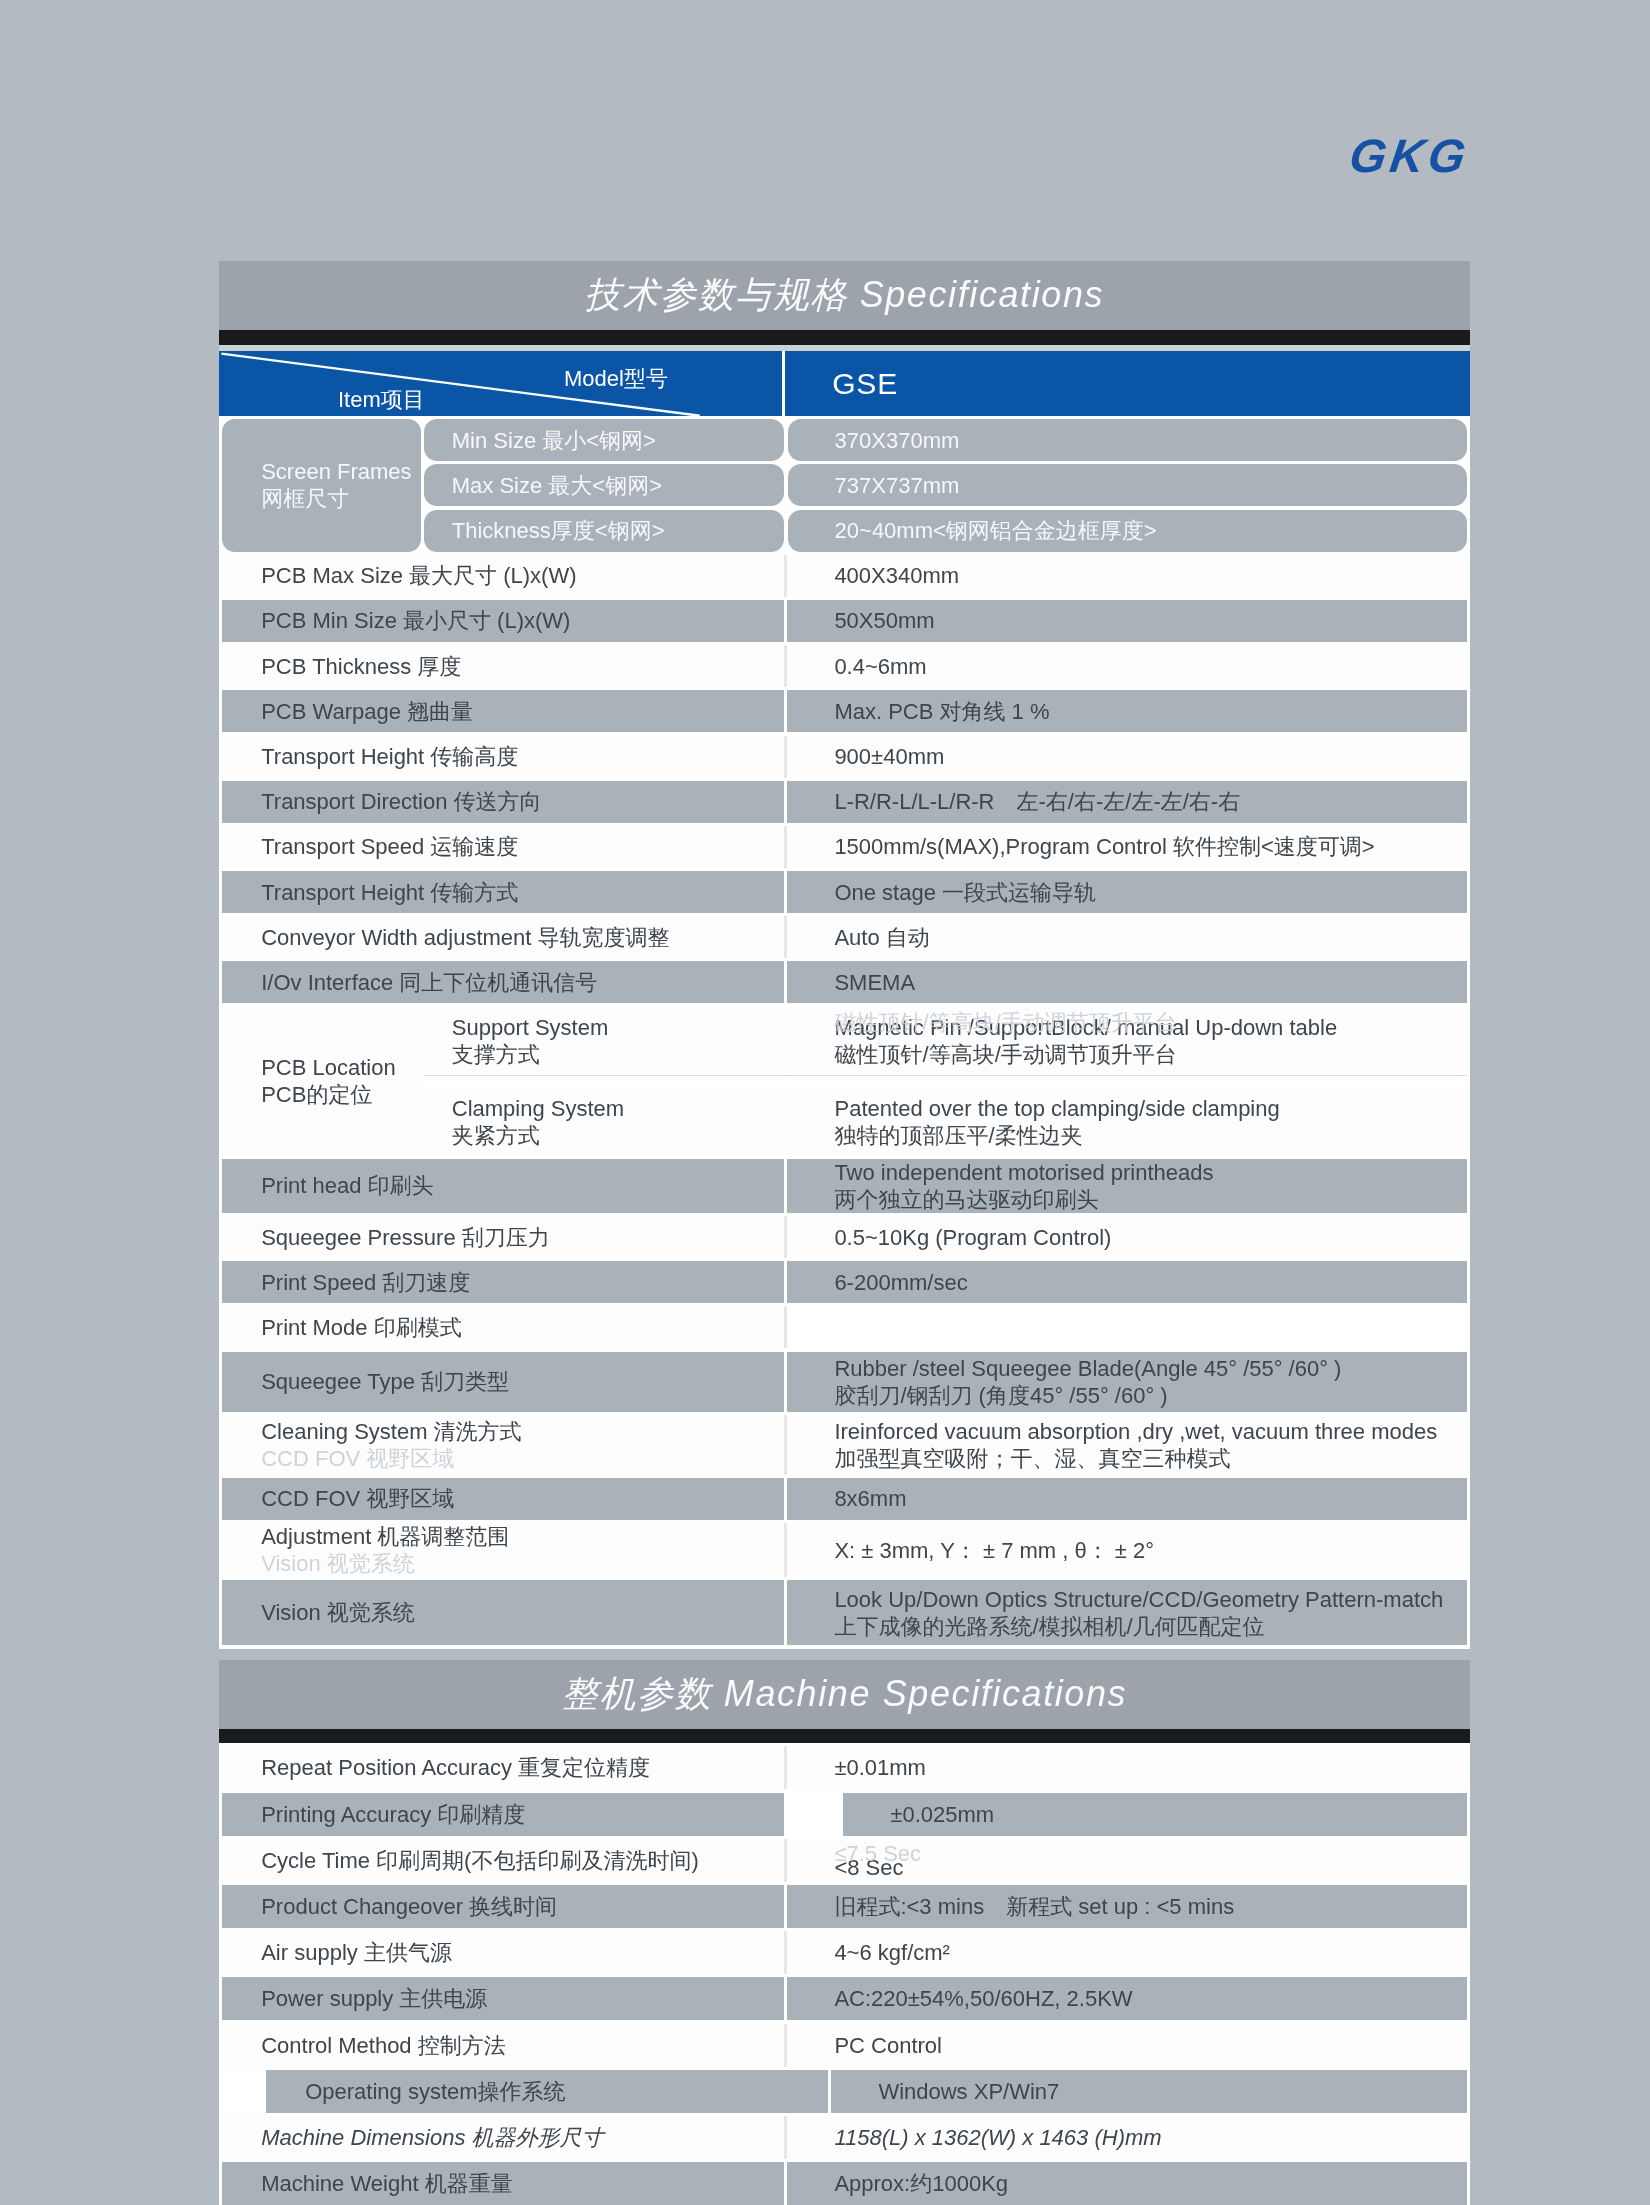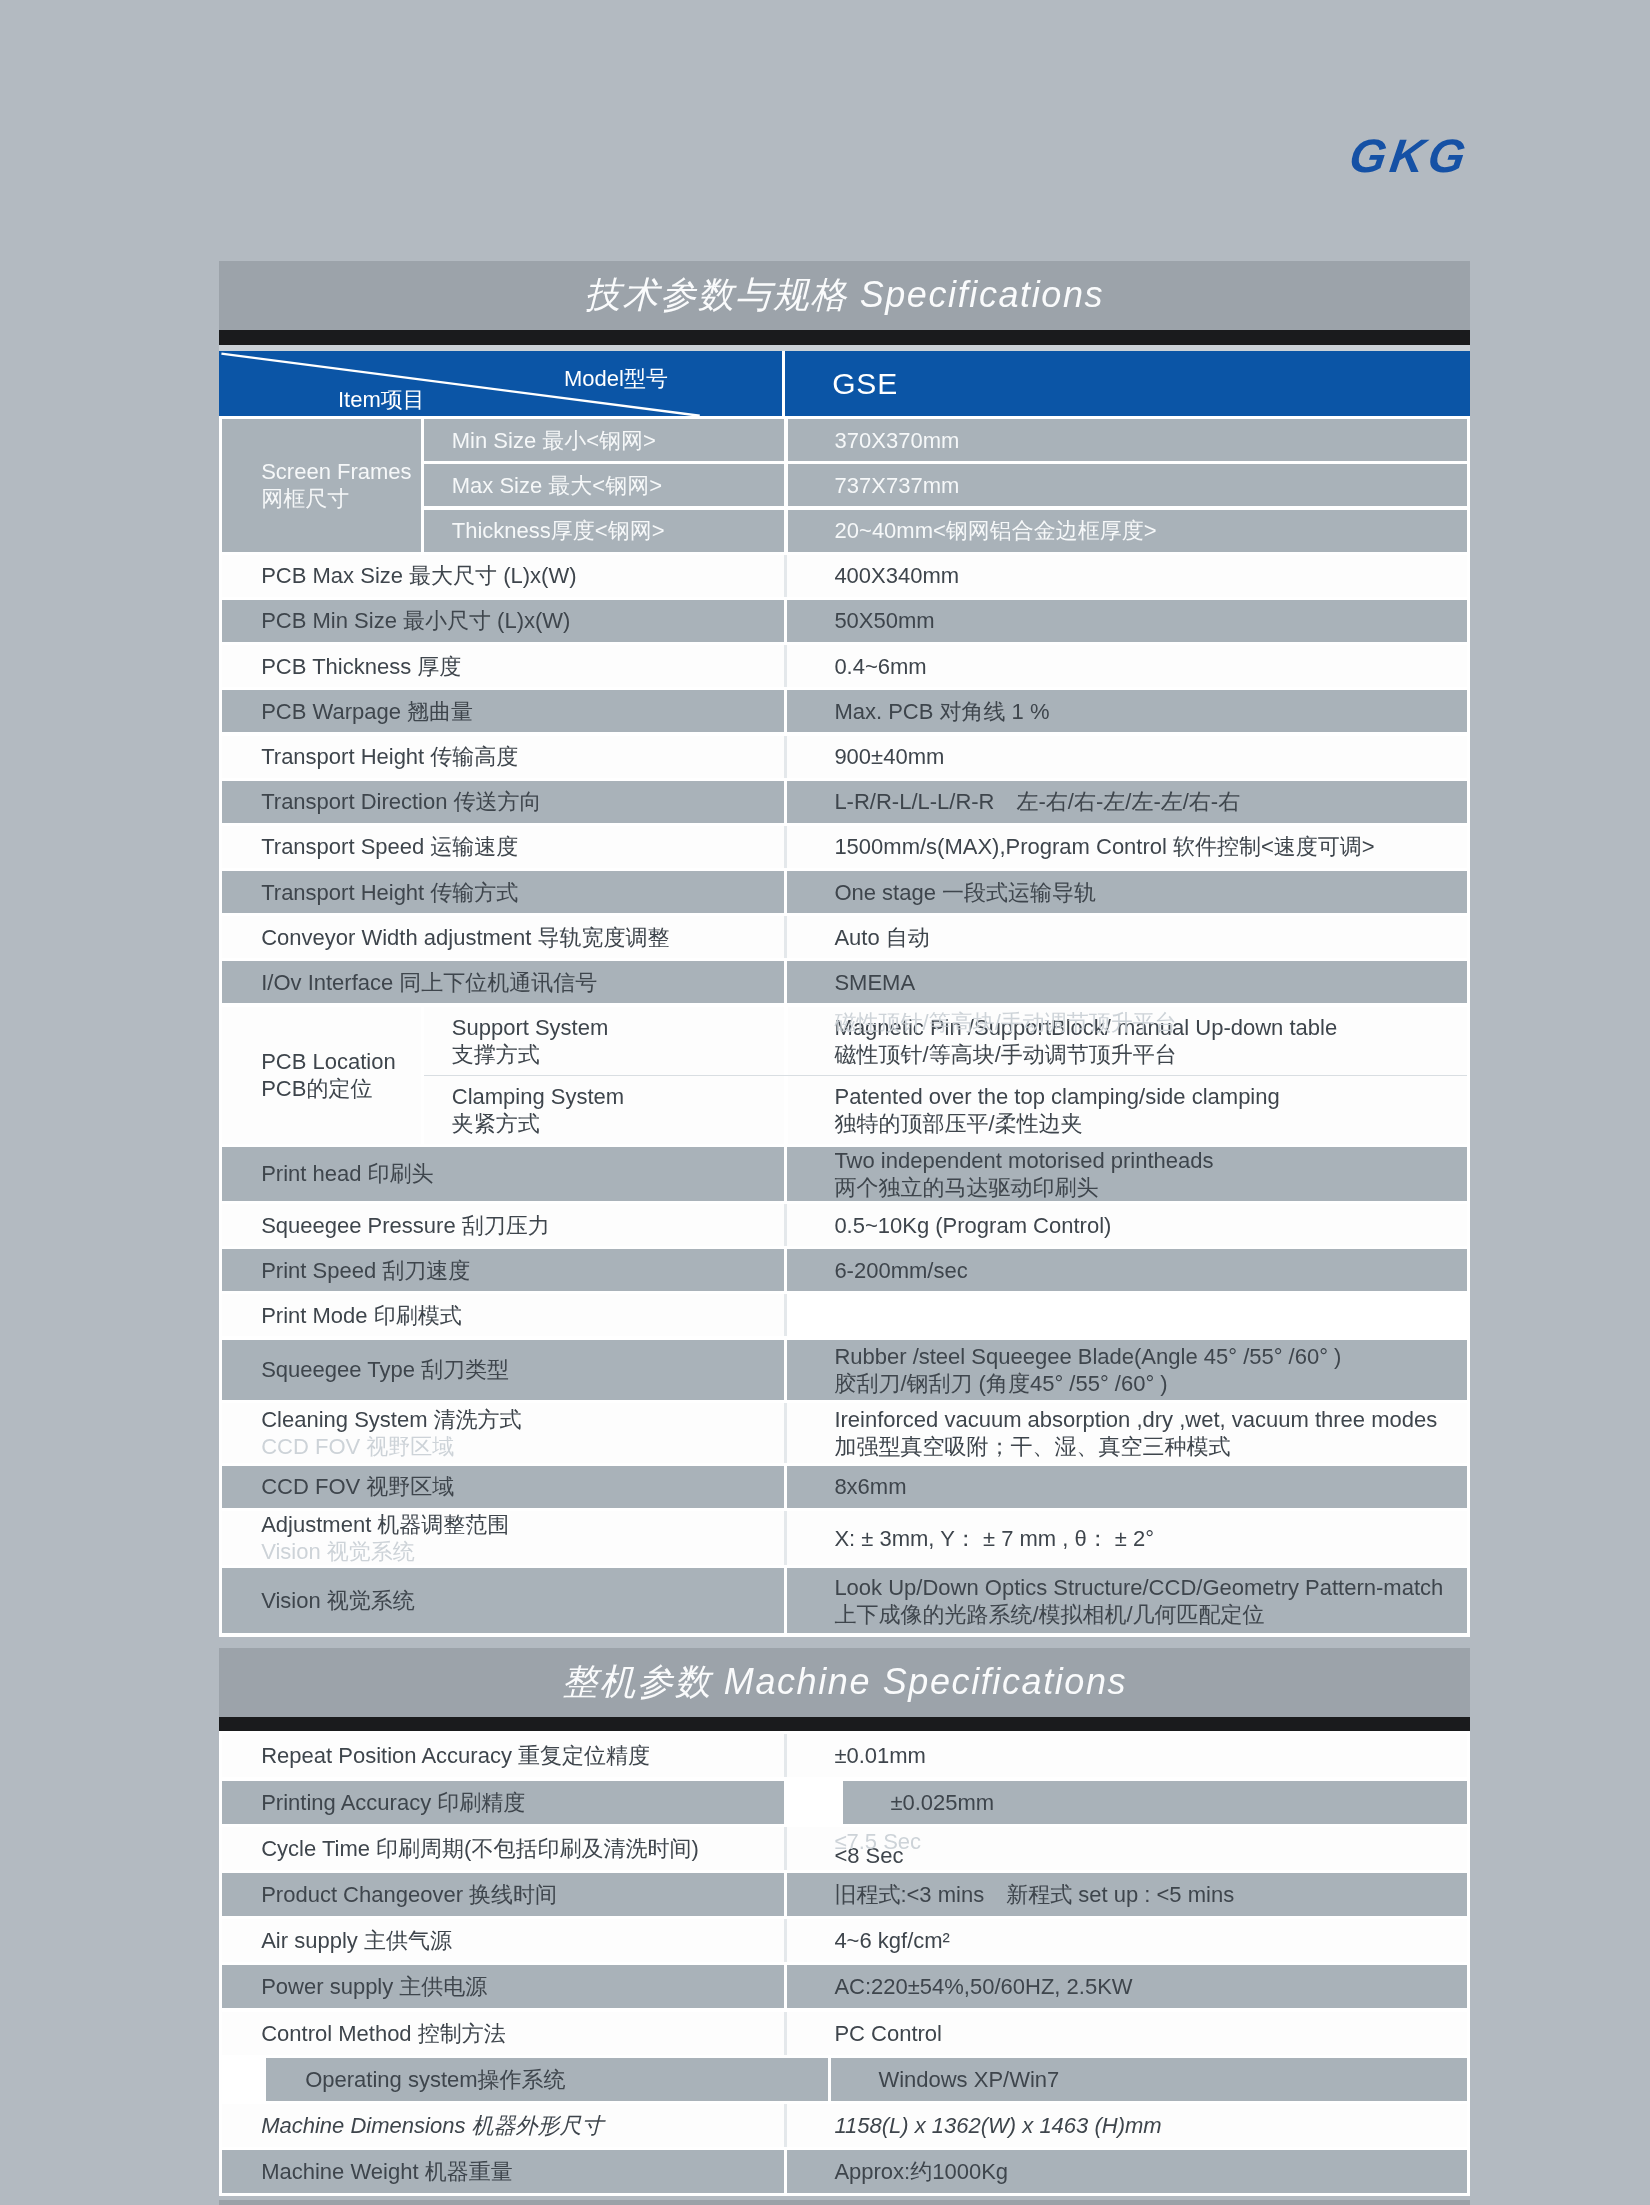--- a/index.html
+++ b/index.html
@@ -42,27 +42,27 @@
   .row,.grouprow{margin-bottom:3.2px;font-size:22px;line-height:27px;}
   .row:last-child,.grouprow:last-child{margin-bottom:0;}
   .row{display:grid;grid-template-columns:562px 3.2px 1fr;}
   .c{display:flex;flex-direction:column;justify-content:center;overflow:hidden;position:relative;}
   .row.gray .c,.grouprow.gray .c{background:var(--row_gray,#a9b2b9);}
   .row.white .c,.grouprow.white .c{background:var(--row_white,#fdfdfd);}
   .row.gray .vd{background:#ffffff;}
   .row.white .vd{background:var(--divider_on_white,#e4e8eb);}
   .label-c{padding-left:39px;padding-right:13px;}
   .value-c{padding-left:47px;padding-right:13px;}
-  .light .c{color:var(--text_light,#f6f8f9);}
+  .light .c{color:var(--text_light,#f6f8f9);border-radius:13px;}
   .grouprow{display:grid;grid-template-columns:199px 3.2px 1fr;}
   .grouprow .gl{padding-left:39px;}
   .grouprow.gray .vd{background:#ffffff;}
   .grouprow.white .vd{background:transparent;}
   .subs{display:flex;flex-direction:column;gap:3.2px;}
-  .grouprow.white .subs{gap:0;}
+  .grouprow.white .subs{gap:12px;}
   .grouprow.white .sub:not(:last-child){border-bottom:1.6px solid #d9dee2;}
   .sub{display:grid;grid-template-columns:360px 3.2px 1fr;}
   .sub .slabel{padding-left:27.4px;padding-right:9.7px;}
   .ghost{color:var(--ghost_text,#cdd3d8);}
   .ghost-abs{position:absolute;top:0.8px;left:47px;white-space:nowrap;}
   .value-c.pushed{padding-top:14.5px;}
   .sub .ghost-abs{top:2.4px;}
   .machine-block{margin-top:11.3px;}
   .footer-bar{height:10.5px;background:var(--footer_bar,#9ba1a7);margin-top:3.2px;}
 </style>

